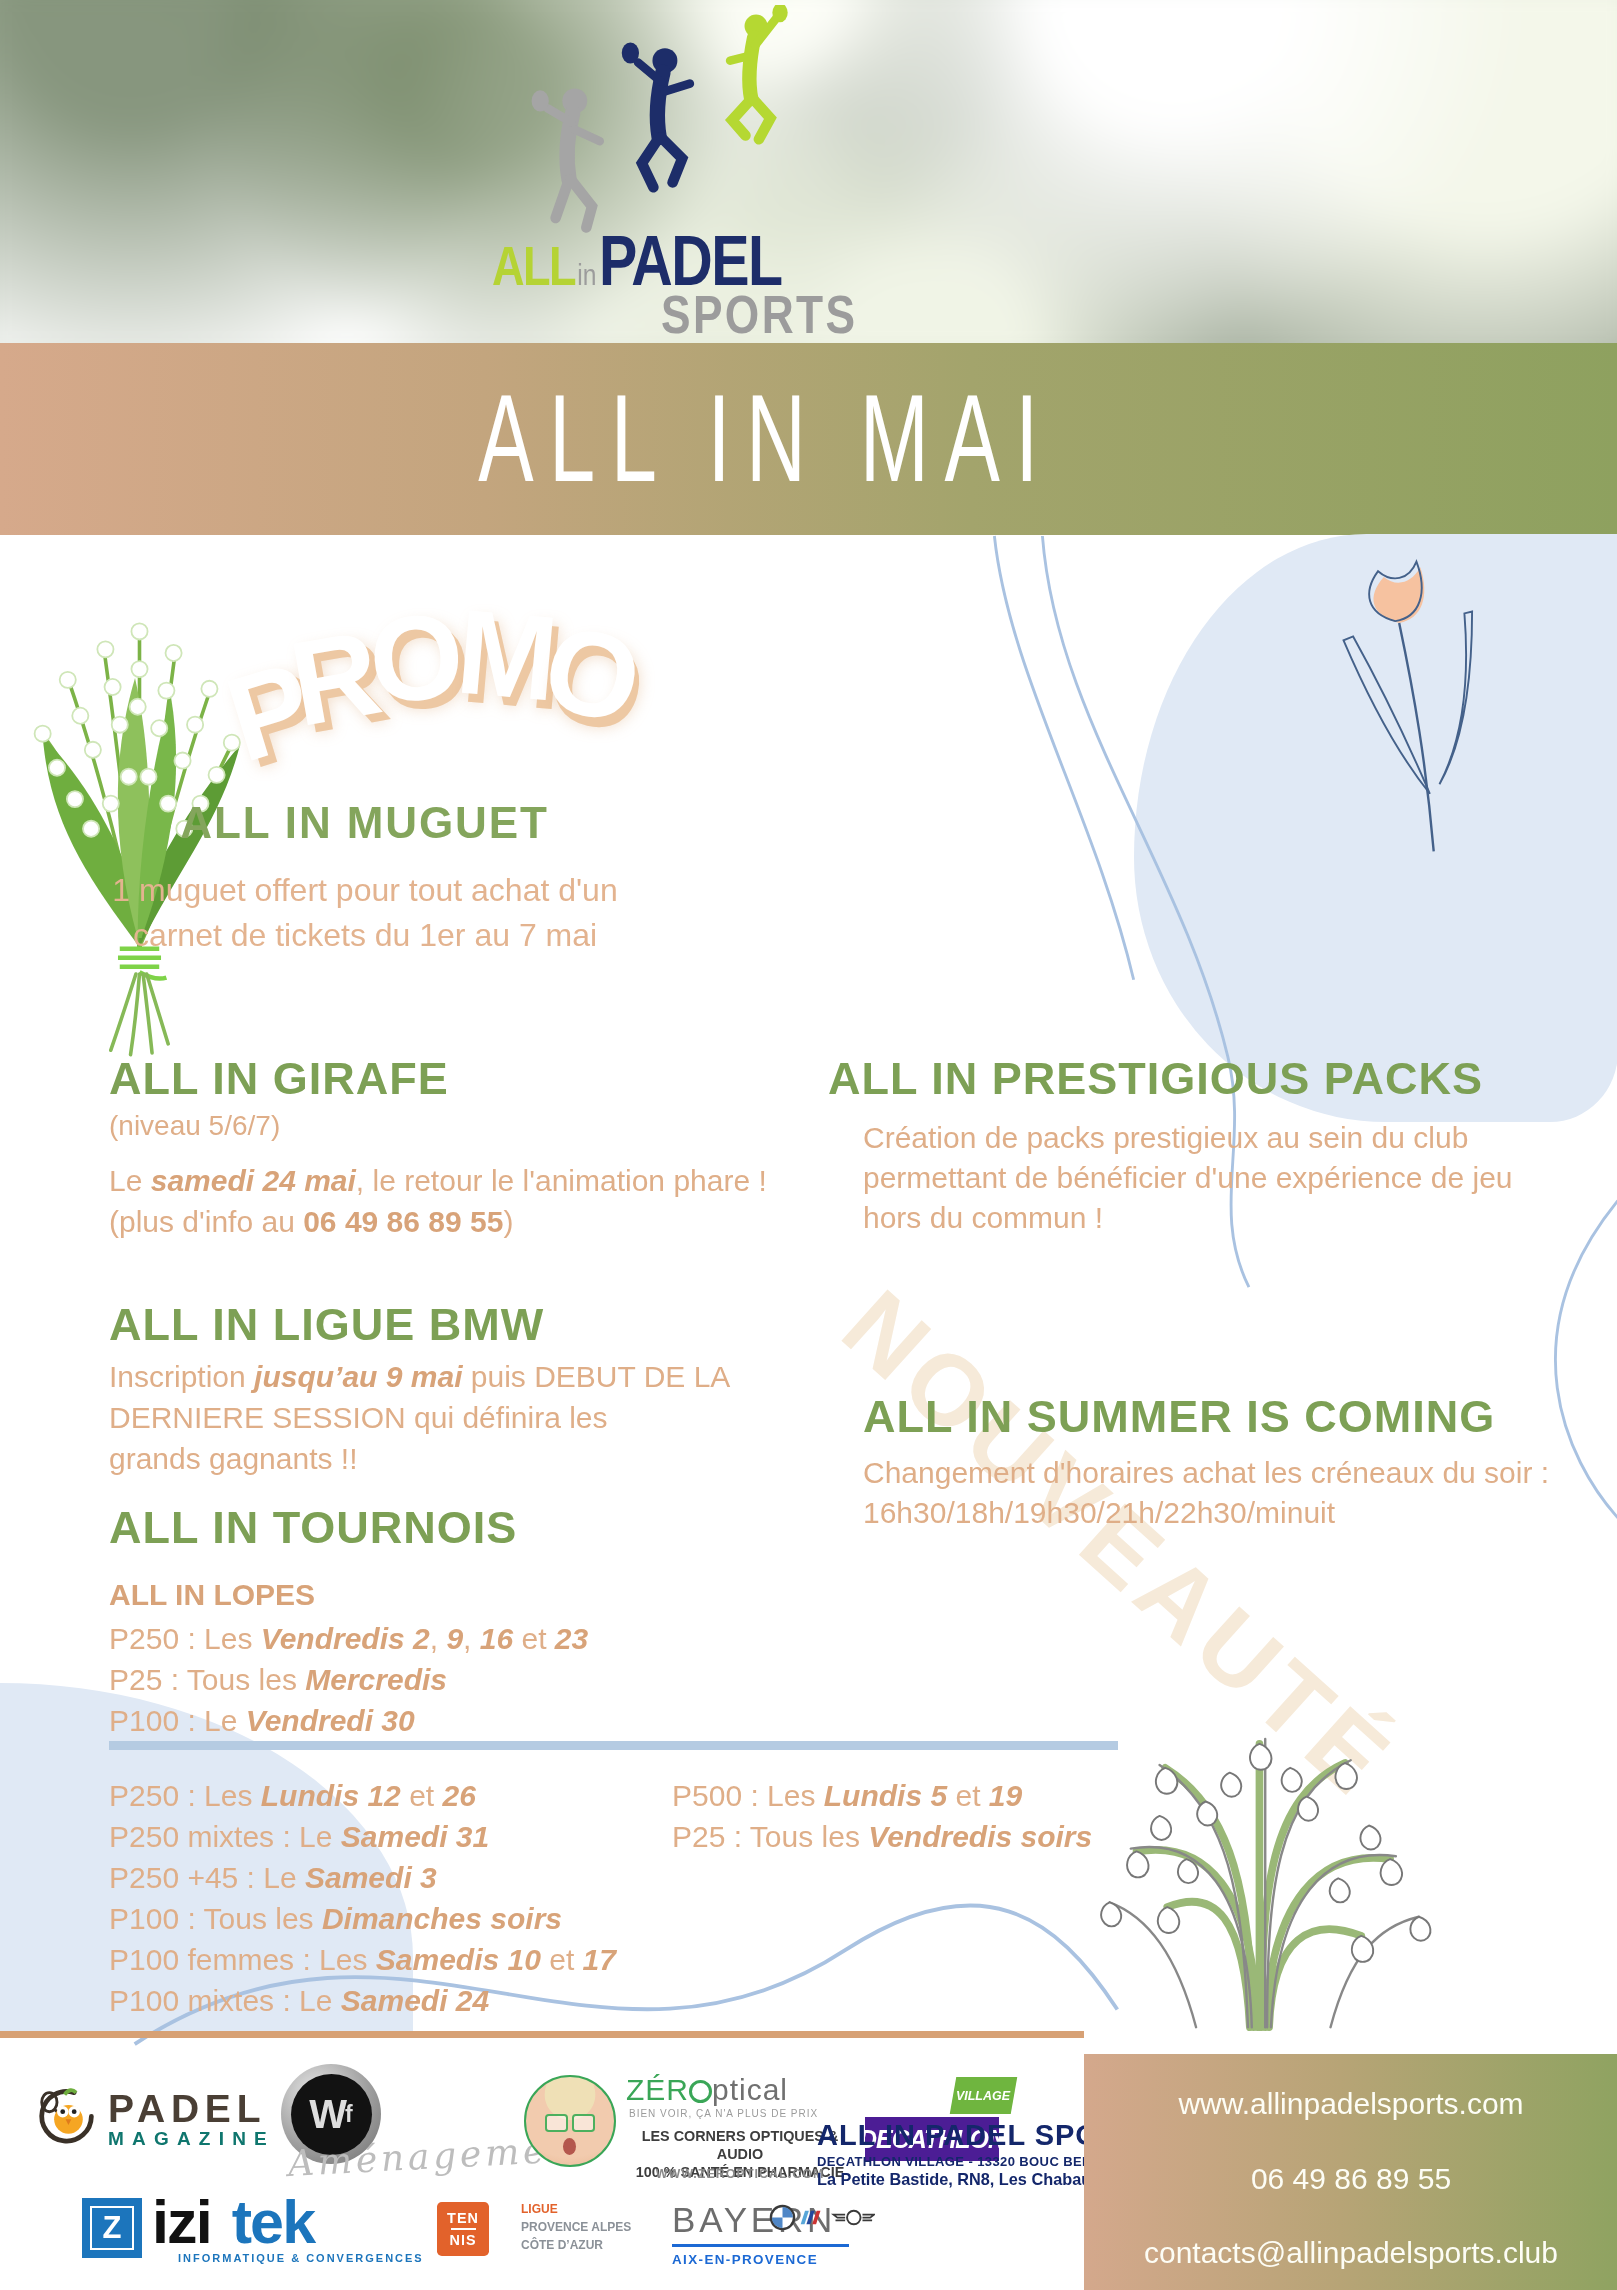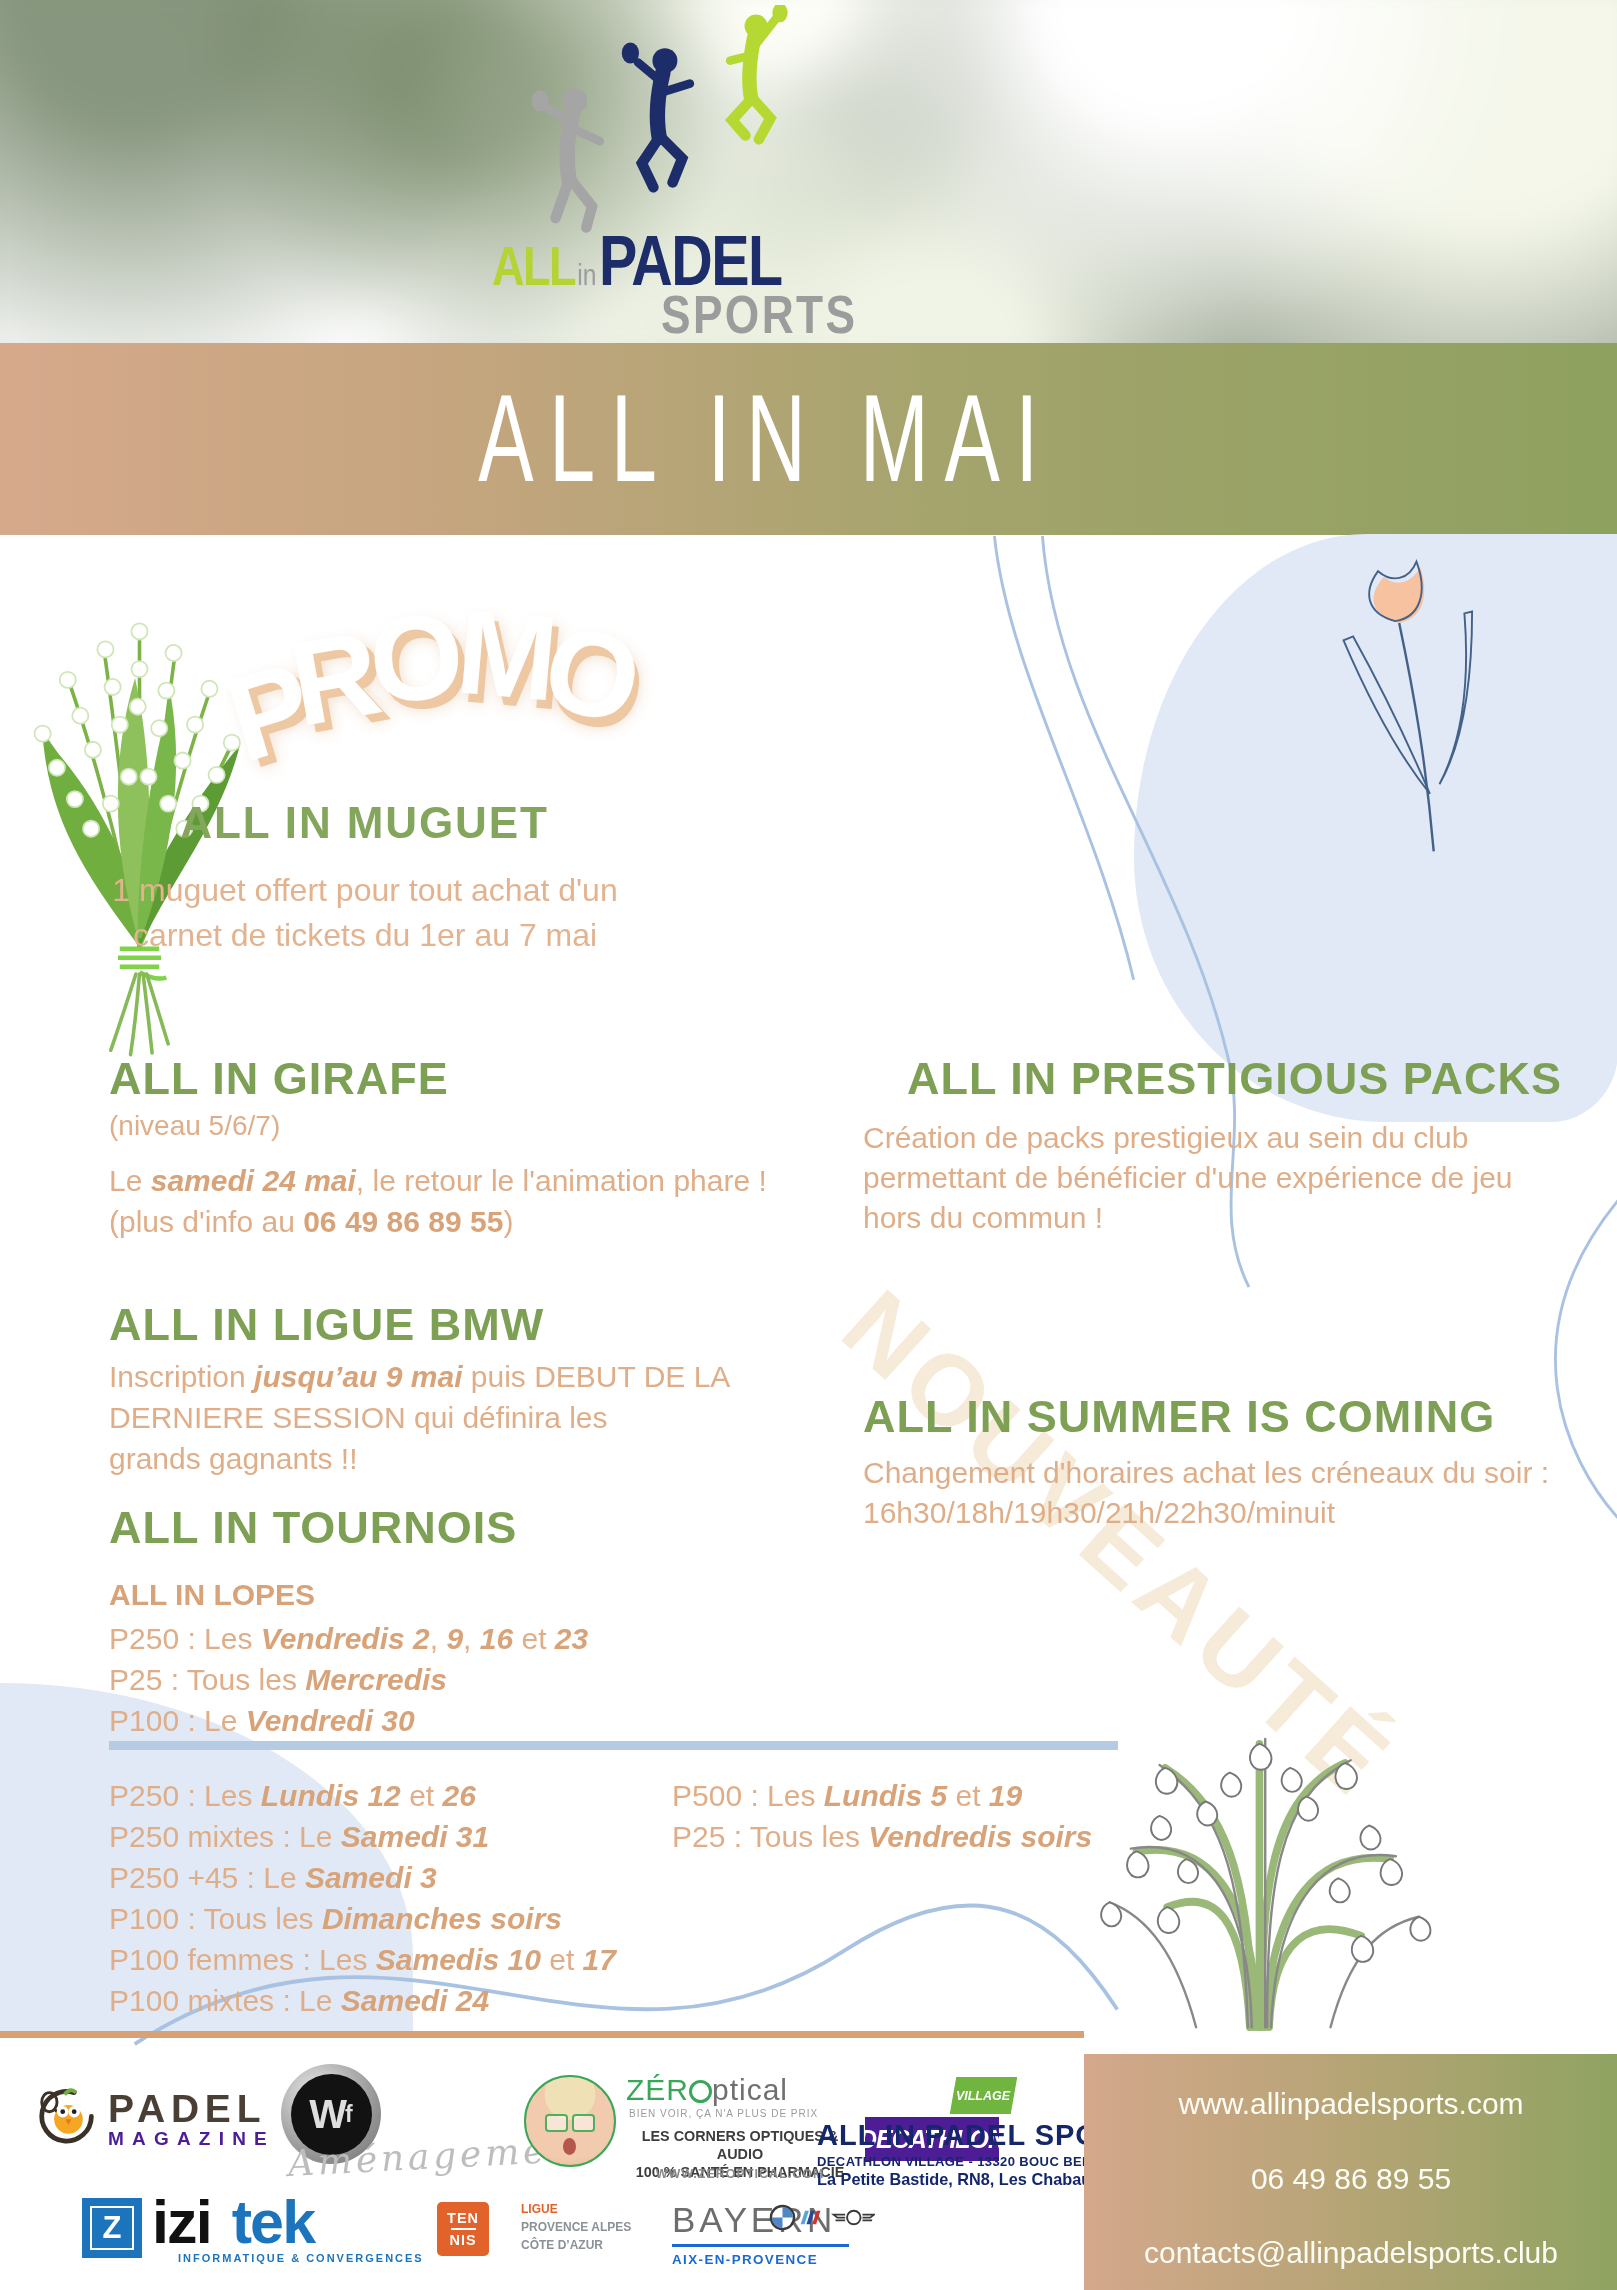--- a/index.html
+++ b/index.html
@@ -71,21 +71,21 @@
     font-size:100px;font-weight:700;color:#f6ead9;letter-spacing:7.7px;white-space:nowrap;z-index:1;}
   .z2{z-index:2;} .z3{z-index:3;}
   
   #footer-contact{left:1084px;top:2038px;width:534px;height:253px;
     background:linear-gradient(90deg,#d4a88c 0%,#b7a476 48%,#8fa361 100%);
     display:flex;flex-direction:column;justify-content:space-between;align-items:center;
     padding:33px 0 37px 0;box-sizing:border-box;margin-top:16px;}
   #footer-contact div{color:#fdfdf5;font-size:30px;white-space:nowrap;}
   
   #pm-text .pm1{font-weight:700;font-size:39px;letter-spacing:5.8px;color:#4a3f35;line-height:38px;}
-  #pm-text .pm2{font-weight:700;font-size:19px;letter-spacing:8.2px;color:#4c1d95;}
+  #pm-text .pm2{font-weight:700;font-size:19px;letter-spacing:8.2px;color:#0f766e;}
   
   #wf-circle{left:281px;top:2064px;width:100px;height:100px;border-radius:50%;
     background:radial-gradient(circle at 35% 30%, #e8e8e8, #9f9f9f 55%, #6d6d6d);
     display:flex;align-items:center;justify-content:center;}
   #wf-inner{width:81px;height:81px;border-radius:50%;background:#121212;
     display:flex;align-items:center;justify-content:center;color:#dedede;font-weight:700;}
   #wf-inner .w{font-size:40px;letter-spacing:-1.9px;}
   #wf-inner .f{font-size:23px;vertical-align:top;}
   #wf-script{left:288px;top:2135px;font-family:"DejaVu Serif", serif;font-style:italic;
     font-size:36px;color:#bdbdbd;transform:rotate(-3deg);letter-spacing:3.8px;}
@@ -343,21 +343,21 @@
     <div><span>P250 +45 :  Le </span><span class="seg-bi">Samedi 3</span></div>
     <div><span>P100 : Tous les </span><span class="seg-bi">Dimanches soirs</span></div>
     <div><span>P100 femmes : Les </span><span class="seg-bi">Samedis 10</span><span> et </span><span class="seg-bi">17</span></div>
     <div><span>P100 mixtes : Le </span><span class="seg-bi">Samedi 24</span></div>
   </div>
   <div class="abs z3 body-tan lines" style="left:672px;top:1775px;">
     <div><span>P500 : Les </span><span class="seg-bi">Lundis 5</span><span> et </span><span class="seg-bi">19</span></div>
     <div><span>P25 : Tous les </span><span class="seg-bi">Vendredis soirs</span></div>
   </div>
 
-  <div class="abs z3 heading" style="left:907px;top:1053px;">ALL IN PRESTIGIOUS PACKS</div>
+  <div class="abs z3 heading" style="left:828px;top:1053px;">ALL IN PRESTIGIOUS PACKS</div>
   <div class="abs z3 body-tan lines" style="left:863px;top:1118px;">
     <div style="line-height:40px;">Création de packs prestigieux au sein du club</div>
     <div style="line-height:40px;">permettant de bénéficier d'une expérience de jeu</div>
     <div style="line-height:40px;">hors du commun !</div>
   </div>
 
   <div class="abs" id="watermark">NOUVEAUTÉ</div>
 
   <div class="abs z3 heading" style="left:863px;top:1391px;">ALL IN SUMMER IS COMING</div>
   <div class="abs z3 body-tan lines" style="left:863px;top:1453px;">

